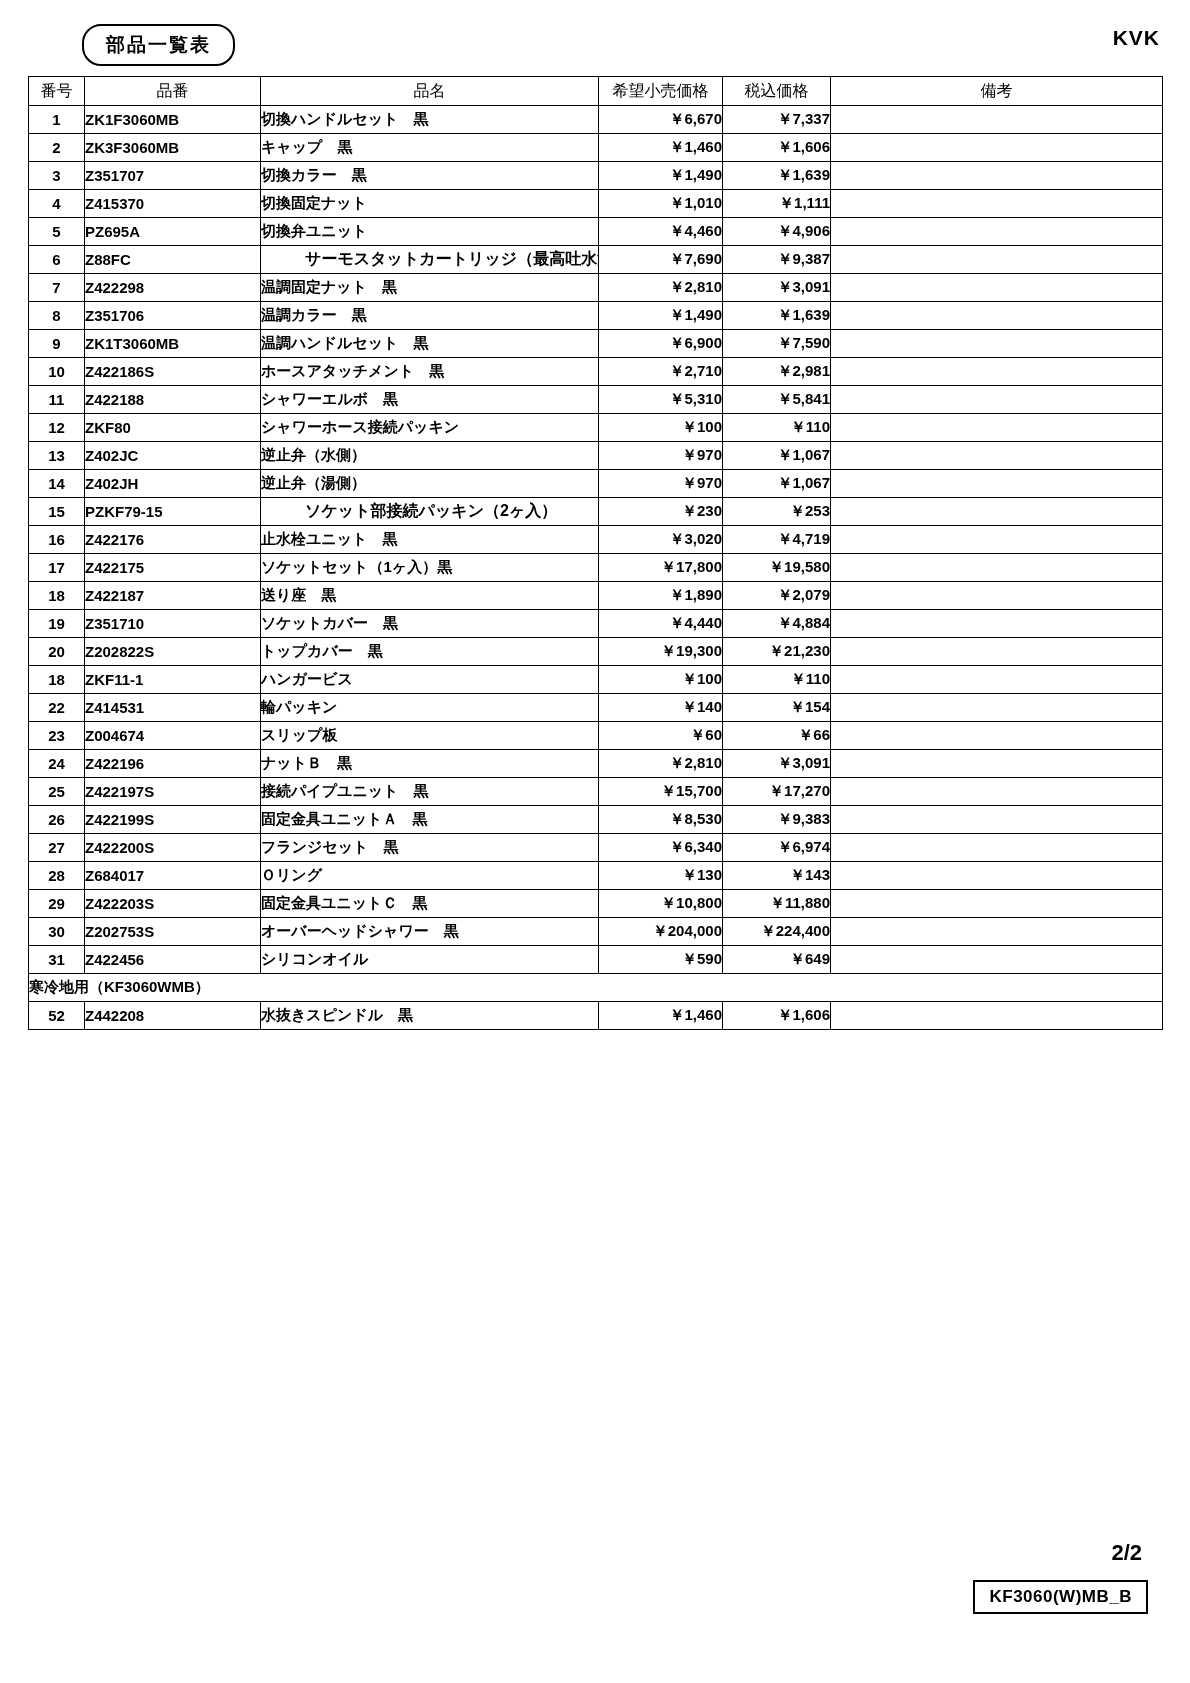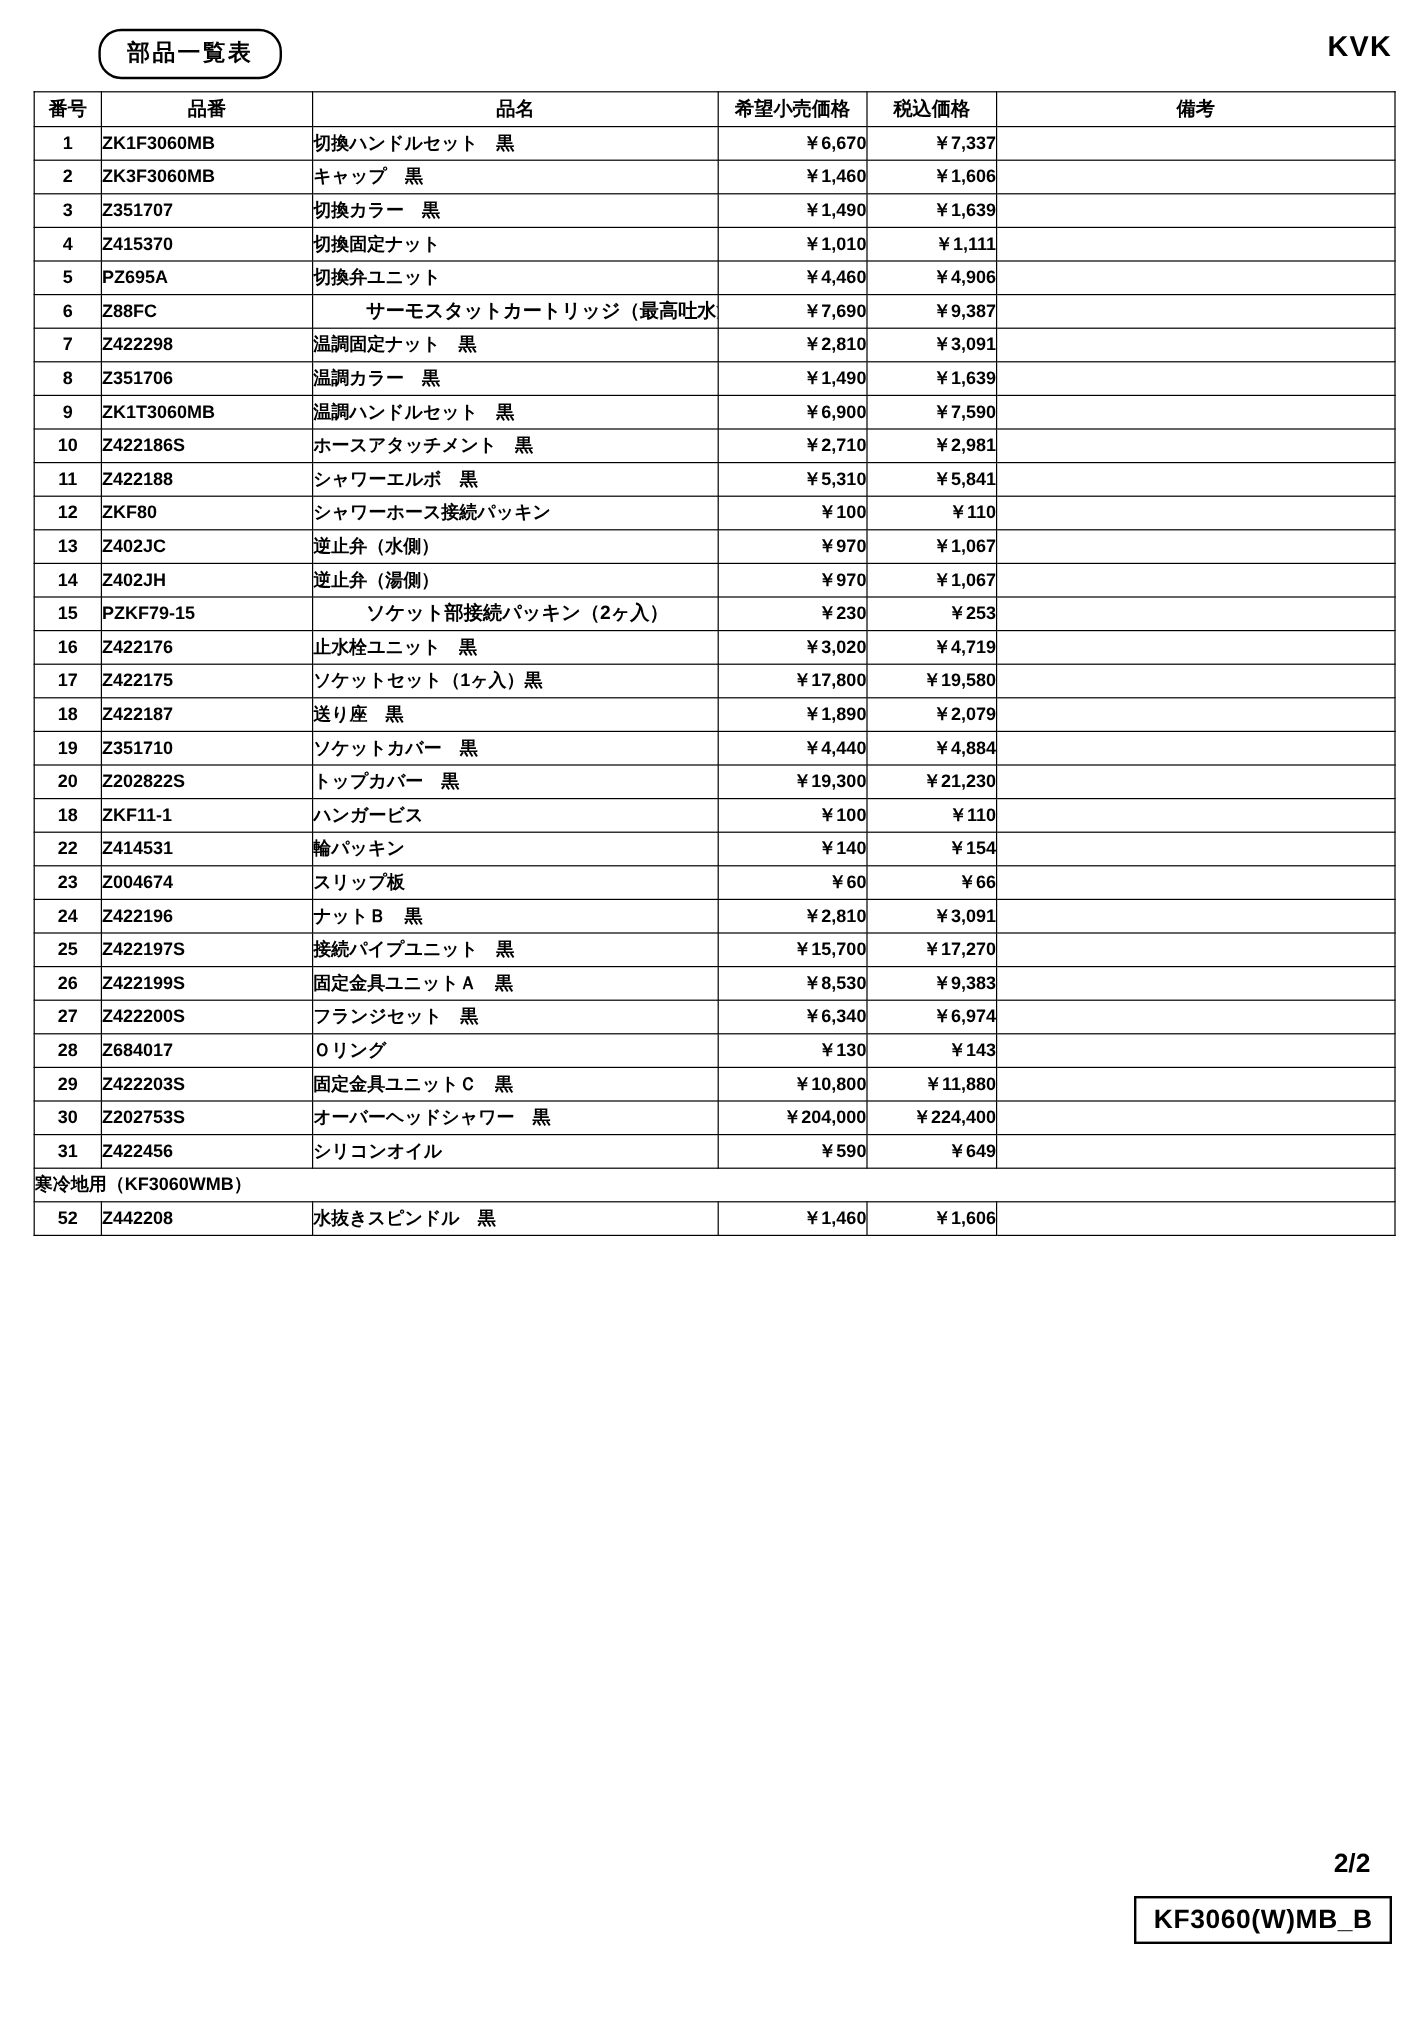--- a/index.html
+++ b/index.html
@@ -41,21 +41,21 @@
     border-radius: 19px;
     font-size: 19px;
     font-weight: bold;
     letter-spacing: 2px;
     white-space: nowrap;
   }
   .brand {
     position: absolute;
     right: 0;
     top: 2px;
-    font-size: 24px;
+    font-size: 21px;
     font-weight: bold;
     letter-spacing: 1px;
     font-family: "Liberation Sans", sans-serif;
   }
   
   table.parts {
     position: absolute;
     left: 28px;
     top: 76px;
     width: 1134px;
@@ -65,21 +65,21 @@
   table.parts th, table.parts td {
     border: 1px solid #000;
     padding: 0;
     height: 27px;
     font-size: 15px;
     vertical-align: middle;
     overflow: hidden;
     white-space: nowrap;
   }
   table.parts thead th {
-    font-weight: bold;
+    font-weight: normal;
     text-align: center;
     font-size: 16px;
     height: 28px;
   }
   col.c-no     { width: 56px; }
   col.c-code   { width: 176px; }
   col.c-name   { width: 338px; }
   col.c-price  { width: 124px; }
   col.c-tax    { width: 108px; }
   col.c-note   { width: 332px; }
@@ -100,25 +100,25 @@
   
   .page-num {
     position: absolute;
     right: 48px;
     top: 1540px;
     font-size: 22px;
     font-weight: bold;
   }
   .model-box {
     position: absolute;
-    right: 30px;
+    right: 42px;
     top: 1580px;
     border: 2px solid #000;
     padding: 5px 14px;
-    font-size: 22px;
+    font-size: 17px;
     font-weight: bold;
     letter-spacing: 0.5px;
   }
 </style>
 </head>
 <body>
 
 <div class="page">
 
   <div class="header">

